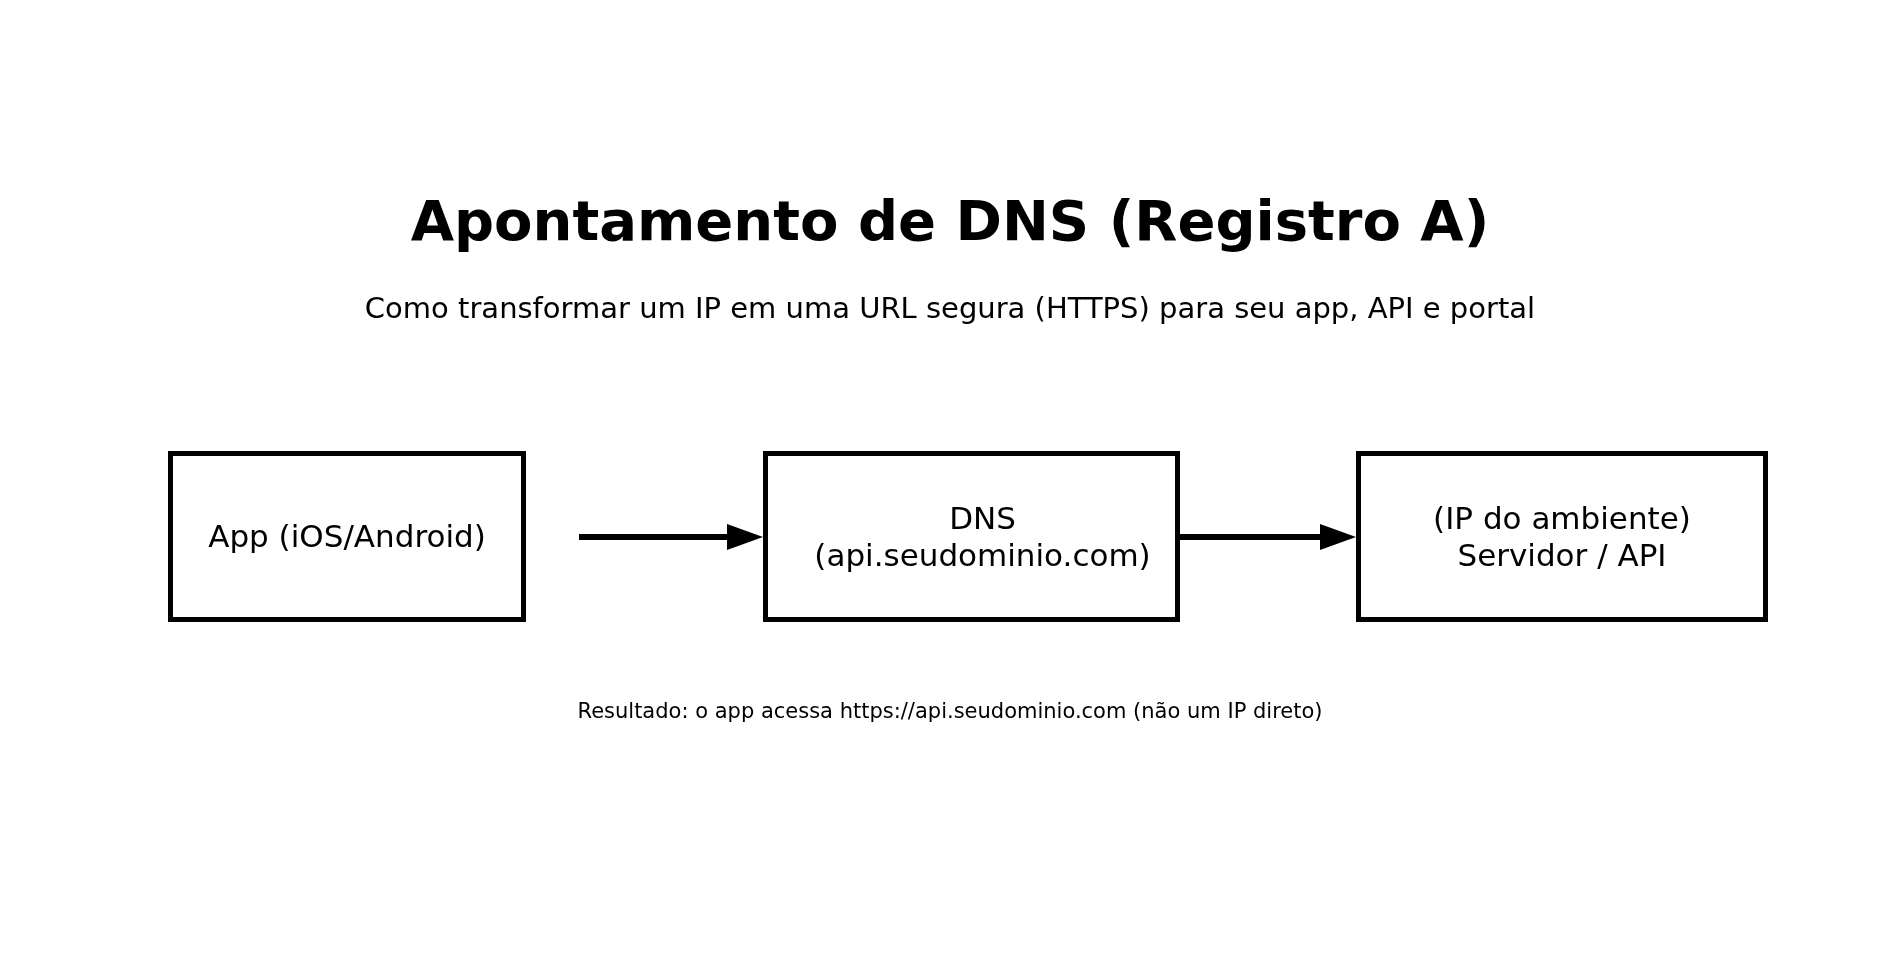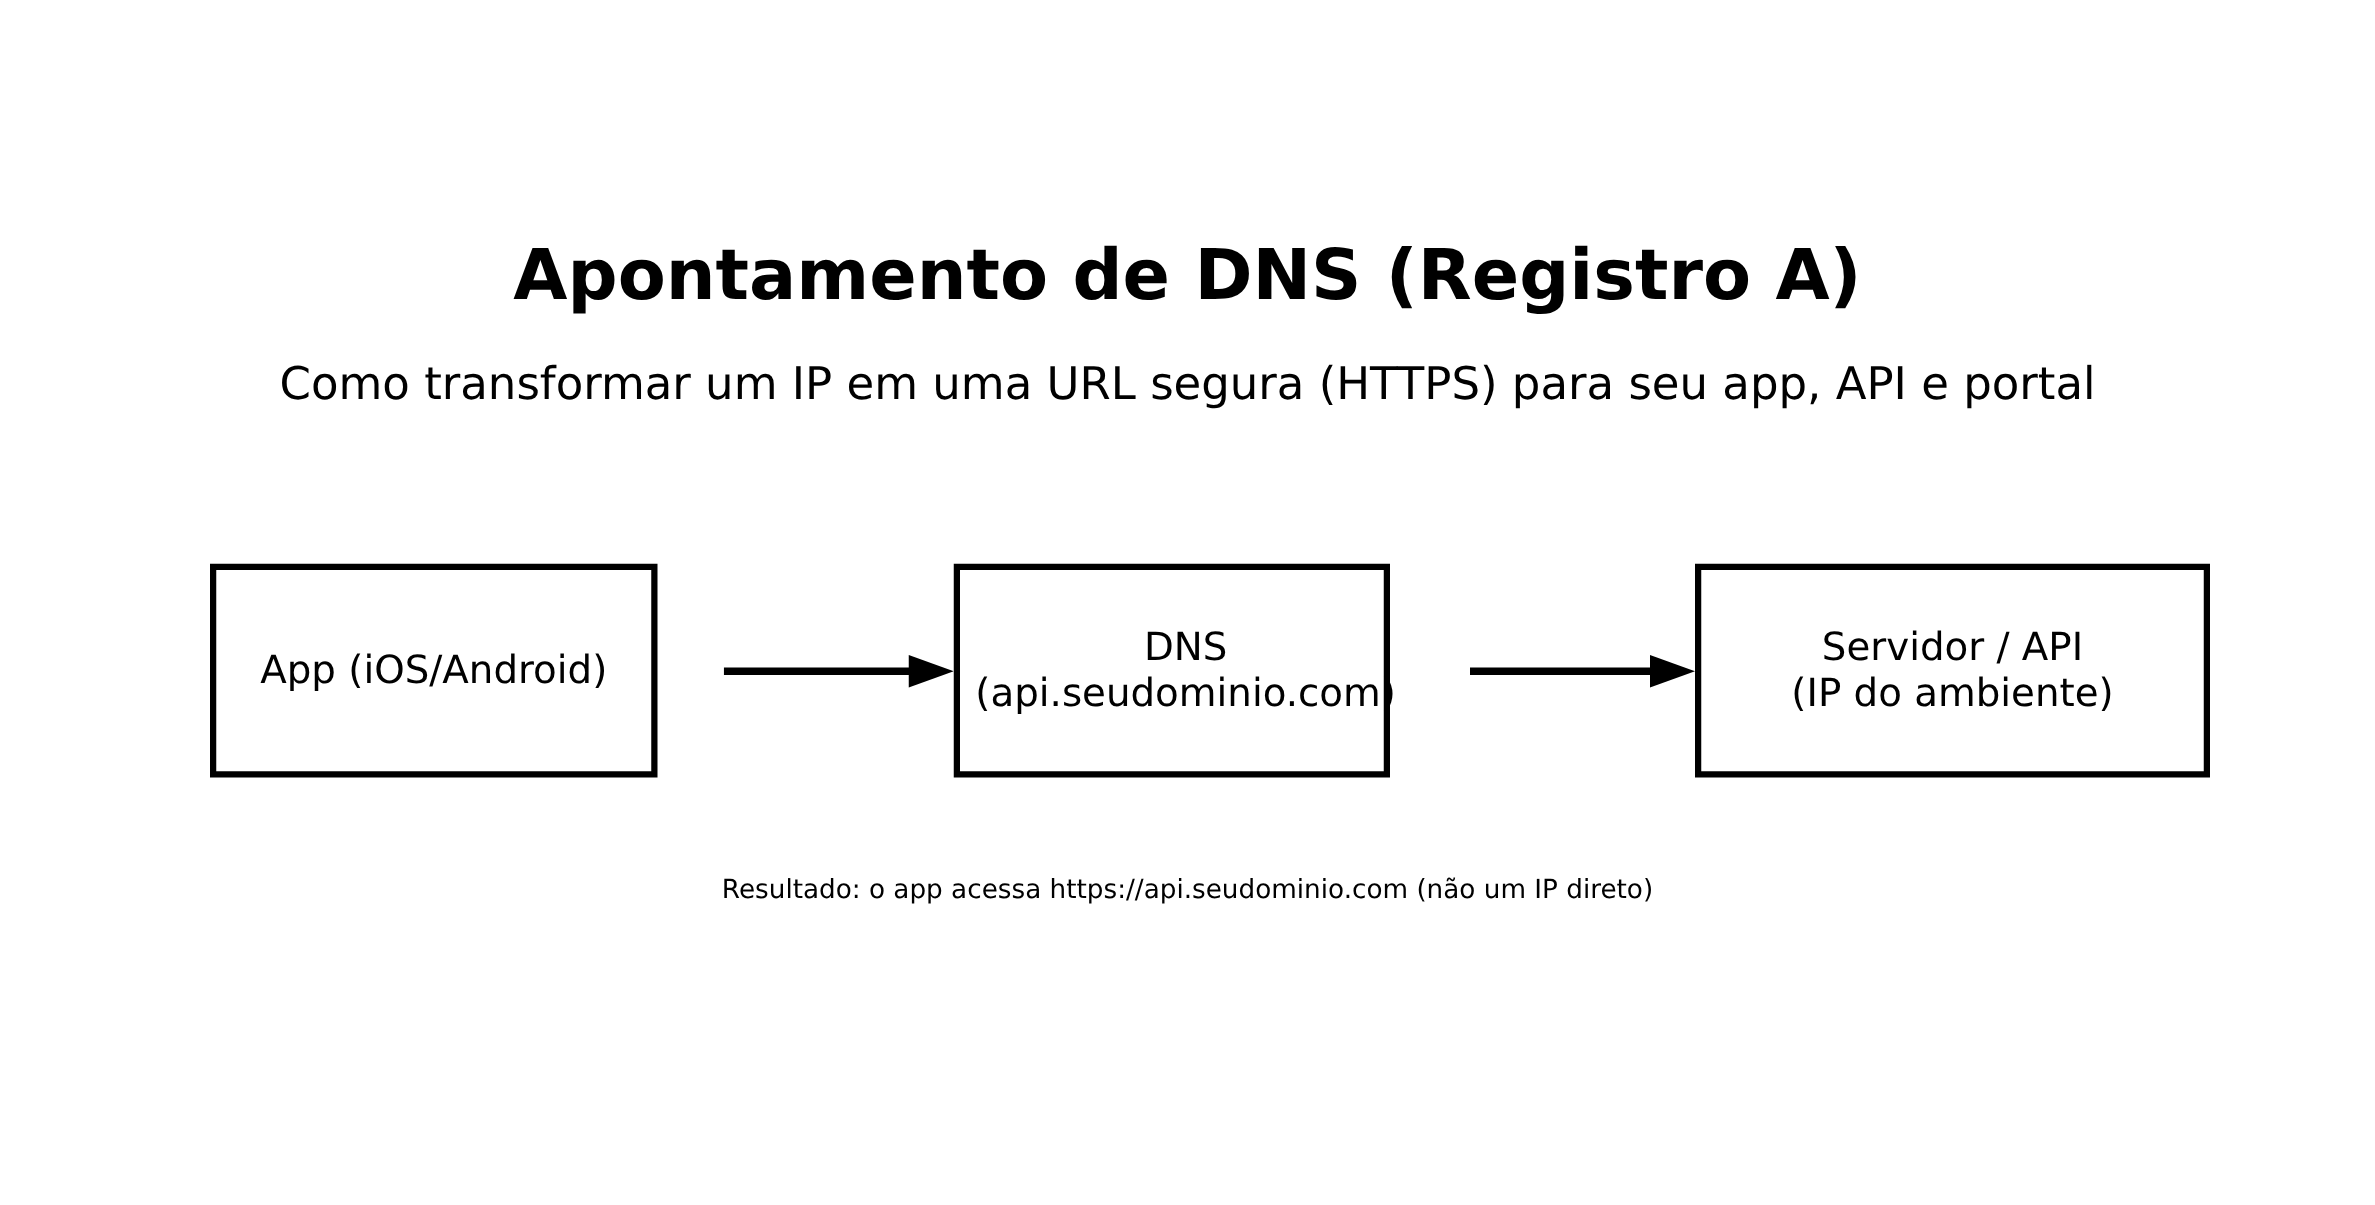--- a/index.html
+++ b/index.html
@@ -26,42 +26,42 @@
     font-weight: bold;
     line-height: 96px;
     white-space: nowrap;
   }
   .subtitle {
     position: absolute;
     left: 0;
     right: 0;
     top: 288px;
     text-align: center;
-    font-size: 36px;
+    font-size: 29px;
     font-weight: normal;
     line-height: 40px;
     white-space: nowrap;
   }
   .node {
     position: absolute;
     top: 451px;
     height: 171px;
     box-sizing: border-box;
     border: 5px solid #000000;
     background: #ffffff;
     display: flex;
     flex-direction: column;
     align-items: center;
     justify-content: center;
     text-align: center;
     font-size: 31px;
     line-height: 37px;
   }
   .node-app    { left: 168px;  width: 358px; }
-  .node-dns    { left: 763px;  width: 349px; padding-left: 22px; }
+  .node-dns    { left: 763px;  width: 417px; padding-left: 22px; }
   .node-server { left: 1356px; width: 412px; }
   .arrow {
     position: absolute;
     top: 517px;
     height: 40px;
     display: block;
   }
   .arrow-1 { left: 579px;  width: 184px; }
   .arrow-2 { left: 1176px; width: 180px; }
   .result {
@@ -97,19 +97,19 @@
     <div class="node-line">DNS</div>
     <div class="node-line">(api.seudominio.com)</div>
   </div>
 
   <svg class="arrow arrow-2" viewBox="0 0 180 40" xmlns="http://www.w3.org/2000/svg" aria-hidden="true">
     <line x1="0" y1="20" x2="152" y2="20" stroke="#000000" stroke-width="6"></line>
     <polygon points="144,7 180,20 144,33" fill="#000000"></polygon>
   </svg>
 
   <div class="node node-server">
+    <div class="node-line">(IP do ambiente)</div>
     <div class="node-line">Servidor / API</div>
-    <div class="node-line">(IP do ambiente)</div>
   </div>
 
   <div class="result">Resultado: o app acessa https://api.seudominio.com (não um IP direto)</div>
 
 </div>
 
 </body></html>

